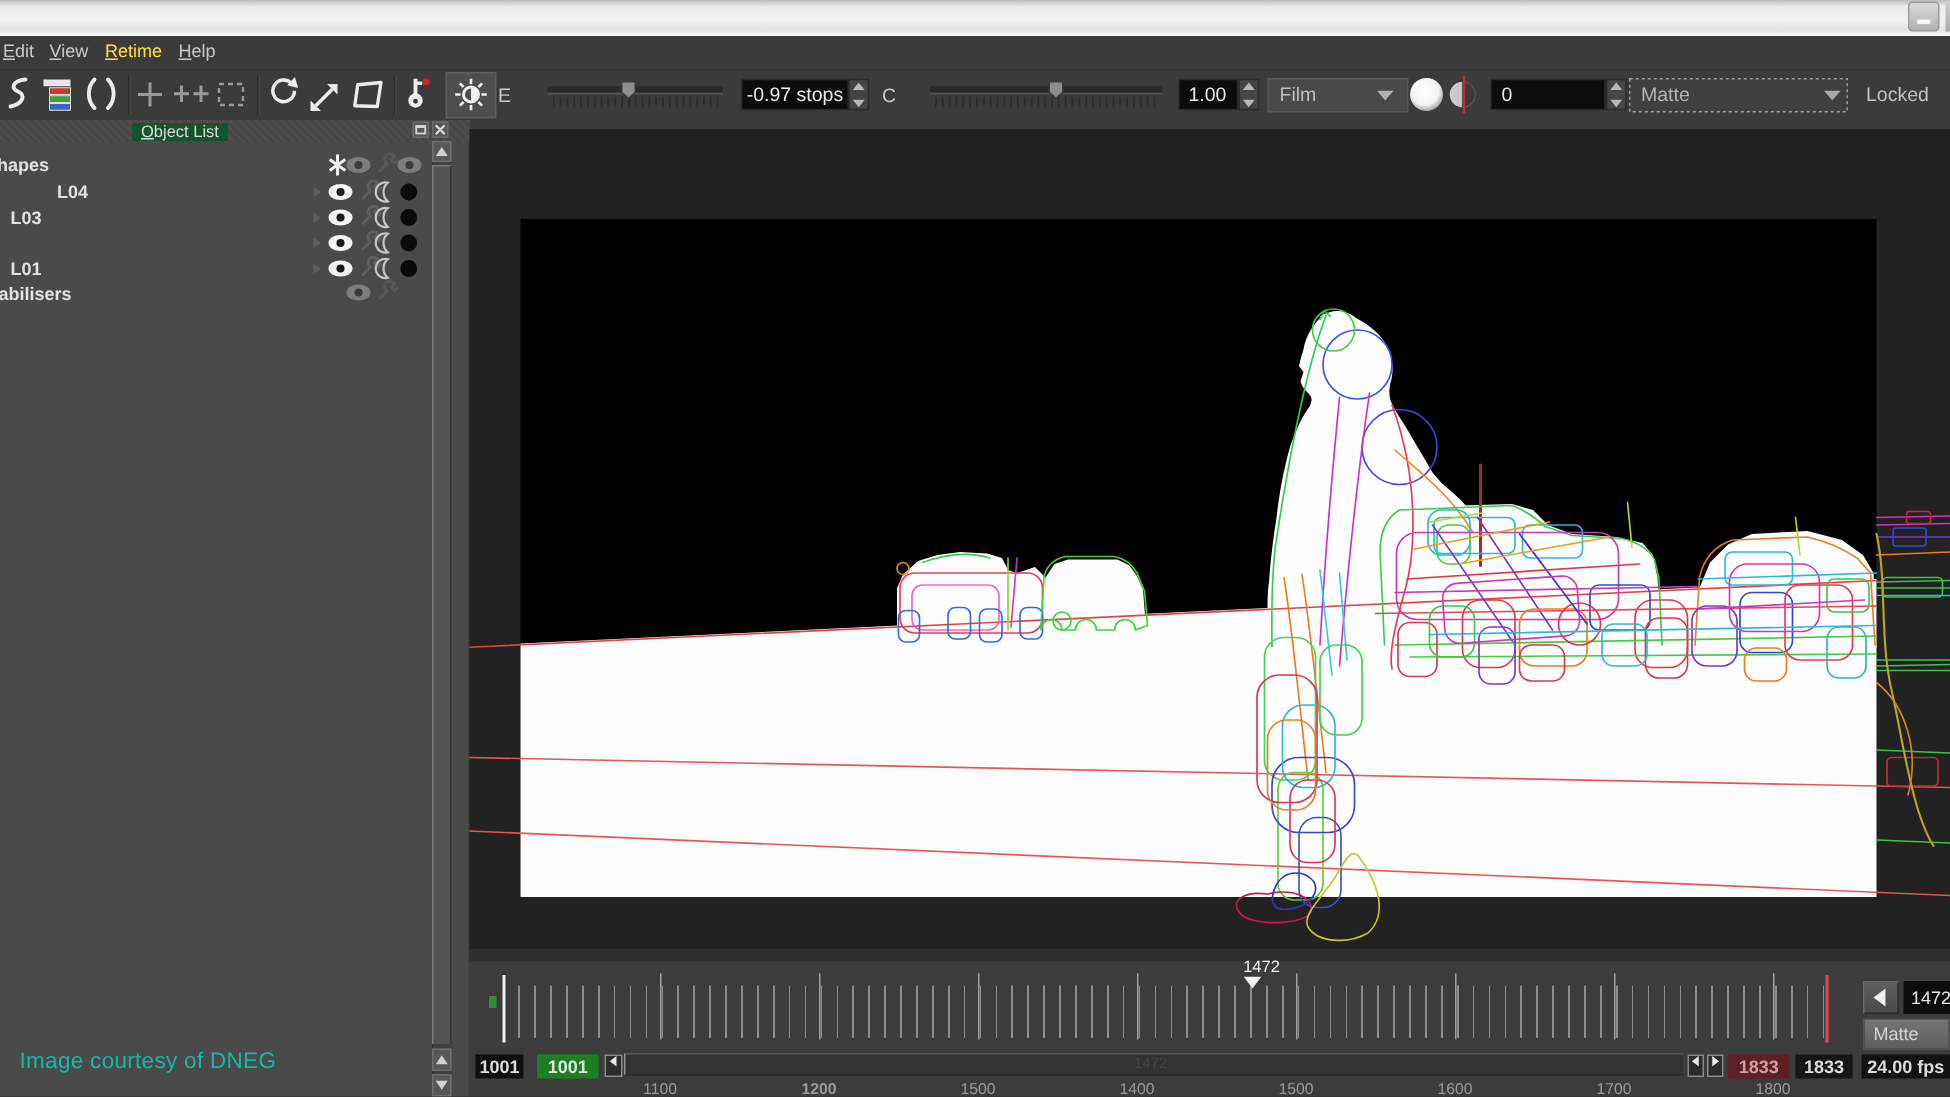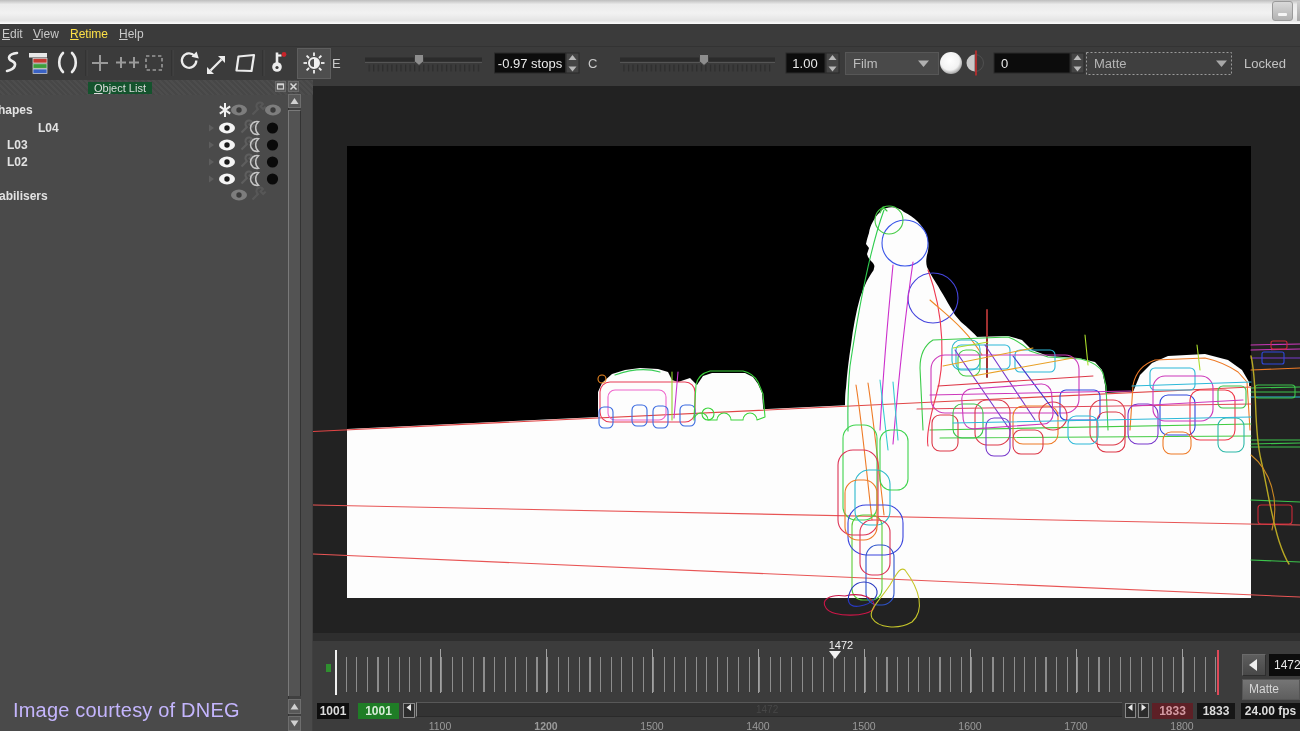--- a/index.html
+++ b/index.html
@@ -23,21 +23,21 @@
 #menubar u { text-decoration:underline; }
 
 
 #toolbar { left:0; top:46px; width:1300px; height:34px; background:#3b3b3b; border-top:1px solid #333; }
 #toolstrip2 { left:313px; top:80px; width:987px; height:6px; background:#3b3b3b; }
 
 
 #leftpanel { left:0; top:80px; width:313px; height:651px; background:#4a4a4a; border-right:1px solid #404040; }
 #oltitle { left:0; top:2px; width:240px; text-align:center; color:#dcdcdc; font-size:11px; }
 .row { position:absolute; left:0; width:313px; height:17px; color:#e2e2e2; font-size:12px; font-weight:bold; }
-#credit { left:13px; top:699px; color:#c4b5fd; font-size:20px; letter-spacing:0.2px; }
+#credit { left:13px; top:699px; color:#14b8a6; font-size:15px; letter-spacing:0.2px; }
 
 
 #viewport { left:313px; top:86px; width:987px; height:547px; background:#222222; }
 #hstrip { left:313px; top:633px; width:987px; height:8px; background:#2e2e2e; }
 
 
 #timeline { left:313px; top:641px; width:987px; height:90px; background:#3c3c3c; }
 .tlab { top:39px; width:52px; text-align:center; color:#9a9a9a; font-size:10.5px;margin-top:40px; }
 .nbox { height:16px; background:#0e0e0e; color:#dcdcdc; font-size:12px; font-weight:bold;
   line-height:16px; text-align:center; }
@@ -241,21 +241,21 @@
           <circle cx="272.5" cy="12" r="5.6" fill="#0a0a0a"></circle>
         </g>
       <g transform="translate(0,87)" opacity="0.3">
           <use href="#eyeI" x="239" y="10"></use>
           <use href="#wrI" x="257" y="10"></use>
         </g>
     </svg>
     <div class="row" style="left:-10px; top:23px;">Shapes</div>
     <div class="row" style="left:7px;  top:41px;margin-left:31px;">L04</div>
     <div class="row" style="left:7px;  top:58px;">L03</div>
-    <div class="row" style="left:7px;  top:75px;">L02</div>
+    <div class="row" style="left:7px;  top:92px;">L01</div>
     <div class="row" style="left:-13px; top:109px;">Stabilisers</div>
 
     <div class="abs" style="left:288px;top:14px;width:13px;height:637px;background:#404040;border-left:1px solid #333;"></div>
     <div class="abs" style="left:288px;top:14px;width:13px;height:14px;background:#585858;border:1px solid #6e6e6e;"></div>
     <svg class="abs" width="13" height="14" style="left:288px;top:14px">
         <path d="M6.5,4 l4,6 h-8 z" fill="#d0d0d0"></path>
       </svg>
     <div class="abs" style="left:288px;top:30px;width:13px;height:586px;background:#535353;border-left:1px solid #7a7a7a;border-top:1px solid #7a7a7a;border-right:1px solid #333;"></div>
     <div class="abs" style="left:288px;top:619px;width:13px;height:15px;background:#585858;border:1px solid #6e6e6e;"></div>
     <svg class="abs" width="13" height="15" style="left:288px;top:619px">

